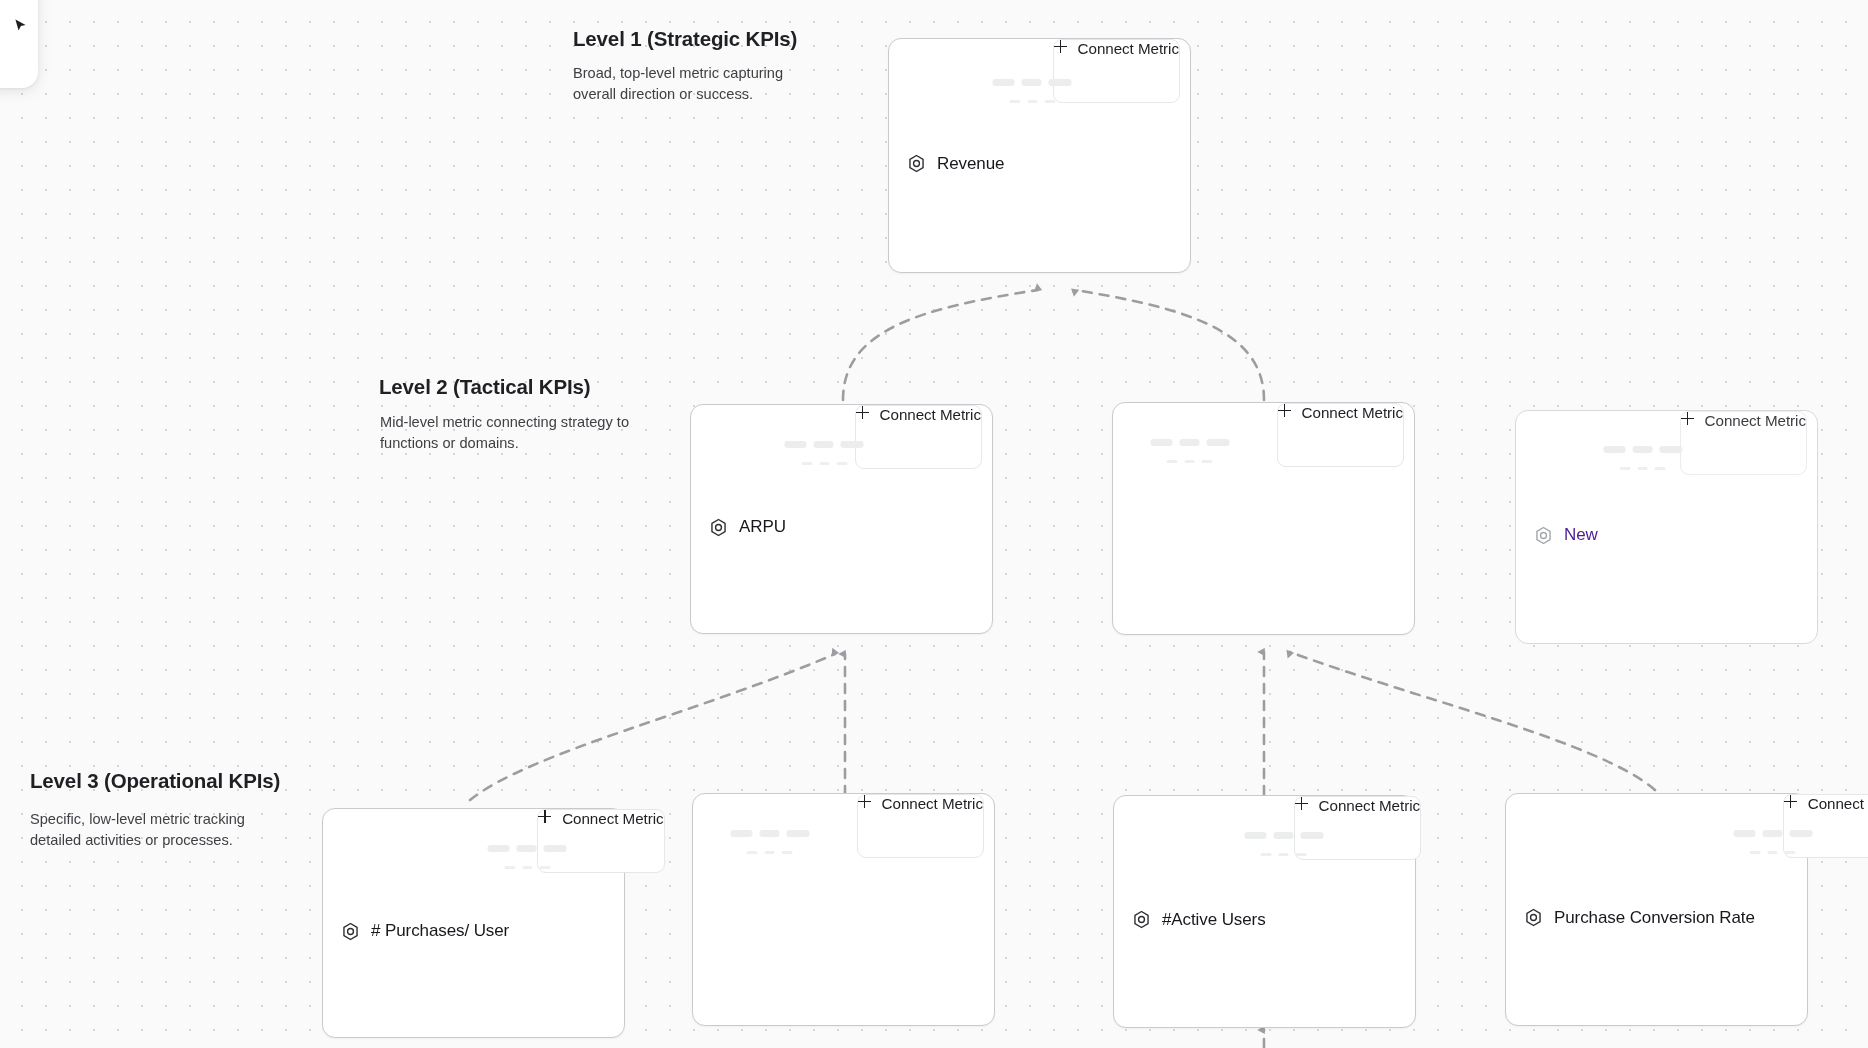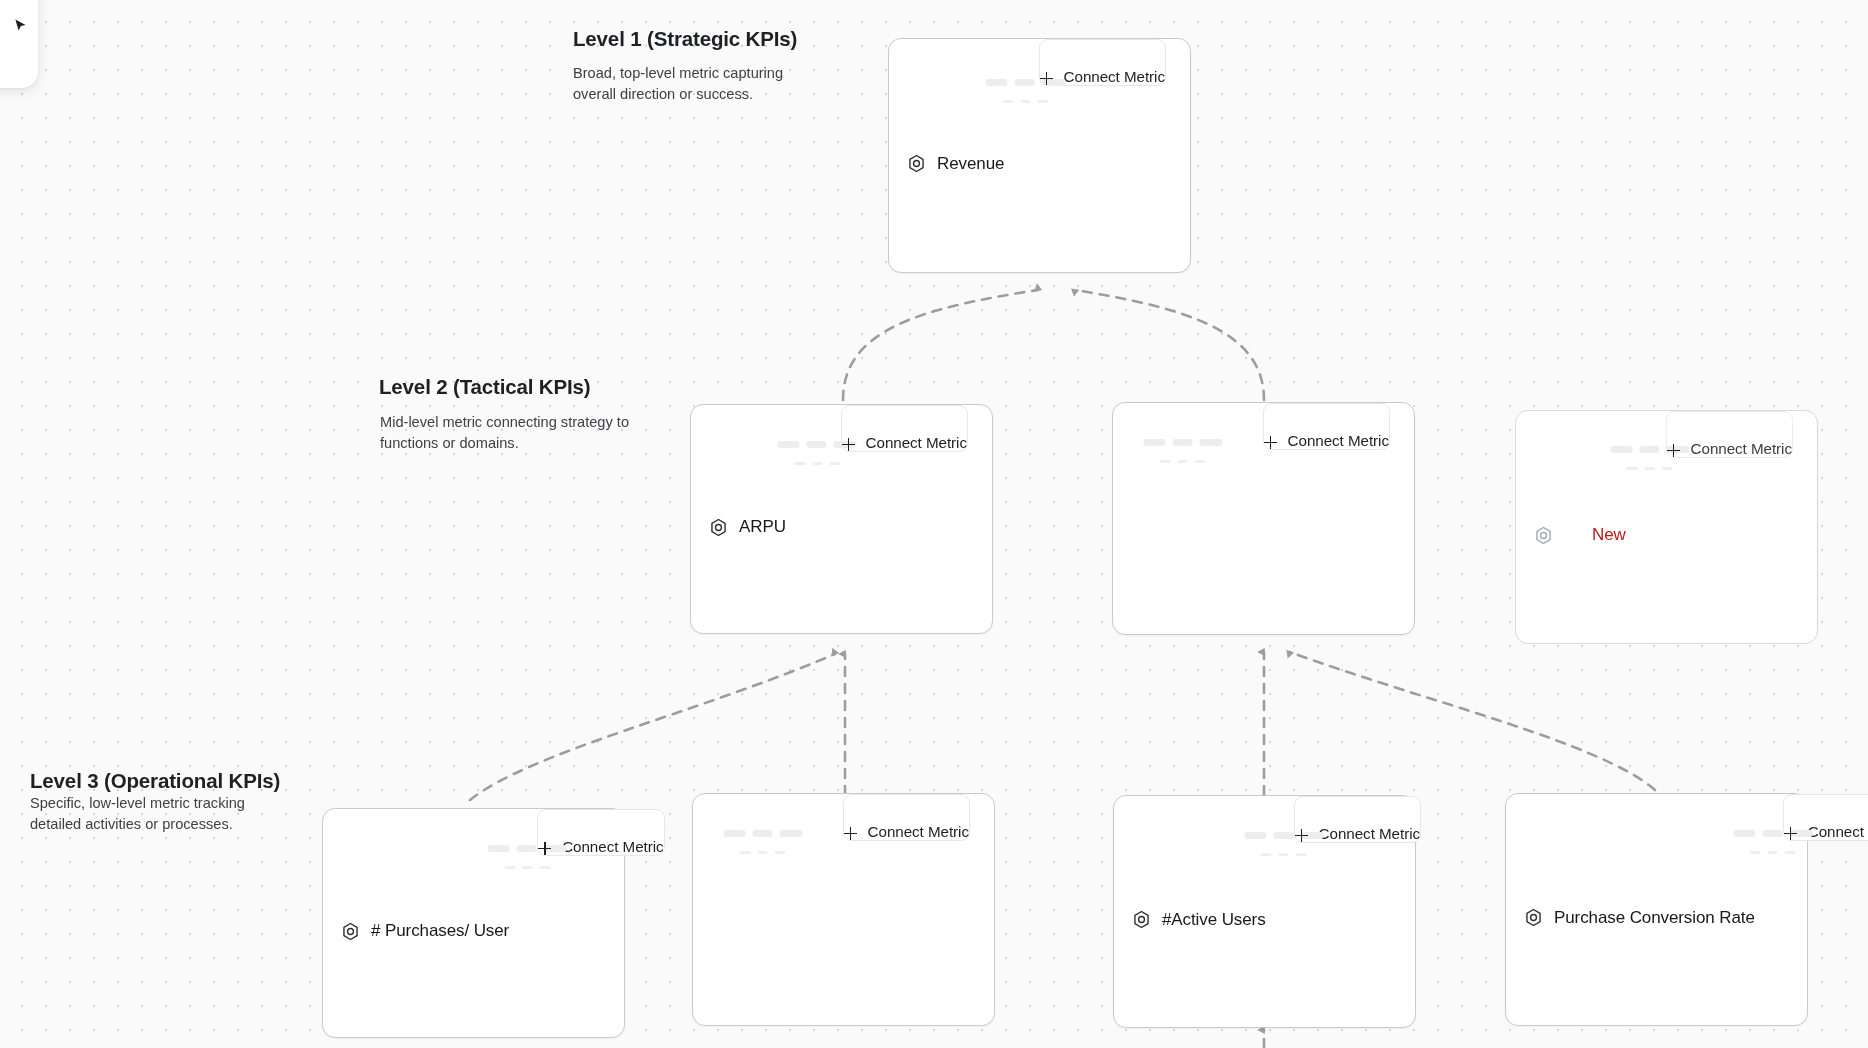--- a/index.html
+++ b/index.html
@@ -52,21 +52,21 @@
     color: #3e4044;
     max-width: 250px;
   }
 
   #label-l1 { left: 573px; top: 27px; }
   #label-l1 .level-desc { margin-top: 12px; }
   #label-l2 { left: 379px; top: 375px; }
   #label-l2 .level-title { margin-left: 0; }
   #label-l2 .level-desc { margin-left: 1px; margin-top: 13px; }
   #label-l3 { left: 30px; top: 769px; }
-  #label-l3 .level-desc { margin-top: 0; }
+  #label-l3 .level-desc { margin-top: 16px; }
 
   
   .card {
     position: absolute;
     background: #ffffff;
     border: 1.3px solid #c9cace;
     border-radius: 13px;
     z-index: 4;
     display: flex;
     flex-direction: row;
@@ -84,21 +84,21 @@
     padding: 16px 18px 0 18px;
     flex: 0 0 auto;
   }
   .card-title {
     font-size: 17px;
     font-weight: 400;
     color: #16181c;
     letter-spacing: -0.1px;
     white-space: nowrap;
   }
-  .card.muted .card-title { color: #b91c1c; margin-left: 28px; }
+  .card.muted .card-title { color: #4c1d95; }
 
   .hex-icon { flex: 0 0 auto; display: block; }
   .spinner-icon { flex: 0 0 auto; display: block; }
 
   
   .card-body {
     flex: 1 1 auto;
     position: relative;
   }
   .skeleton {
@@ -126,28 +126,28 @@
   .sk-row.small .sk-bar {
     height: 3px;
     background: #efefef;
   }
   .sk-row.small .sk-bar.s1 { width: 11px; }
   .sk-row.small .sk-bar.s2 { width: 10px; }
   .sk-row.small .sk-bar.s3 { width: 11px; }
 
   
   .connect-btn {
-    margin: 0 24px 10px 10px;
-    height: 47px;
+    margin: 0 10px 10px 10px;
+    height: 64px;
     flex: 0 0 auto;
     border: 1px solid #e6e7e9;
     border-radius: 9px;
     background: #ffffff;
     display: flex;
-    align-items: flex-end;
+    align-items: flex-start;
     justify-content: center;
     gap: 11px;
     cursor: pointer;
   }
   .connect-label {
     font-size: 15.2px;
     color: #1d1f23;
     letter-spacing: -0.05px;
     white-space: nowrap;
   }

